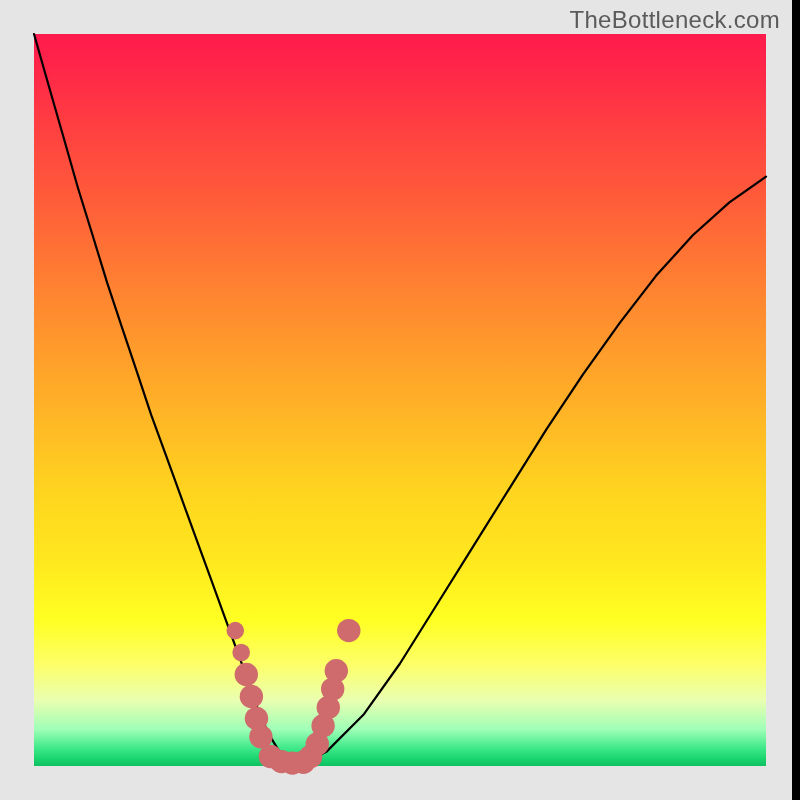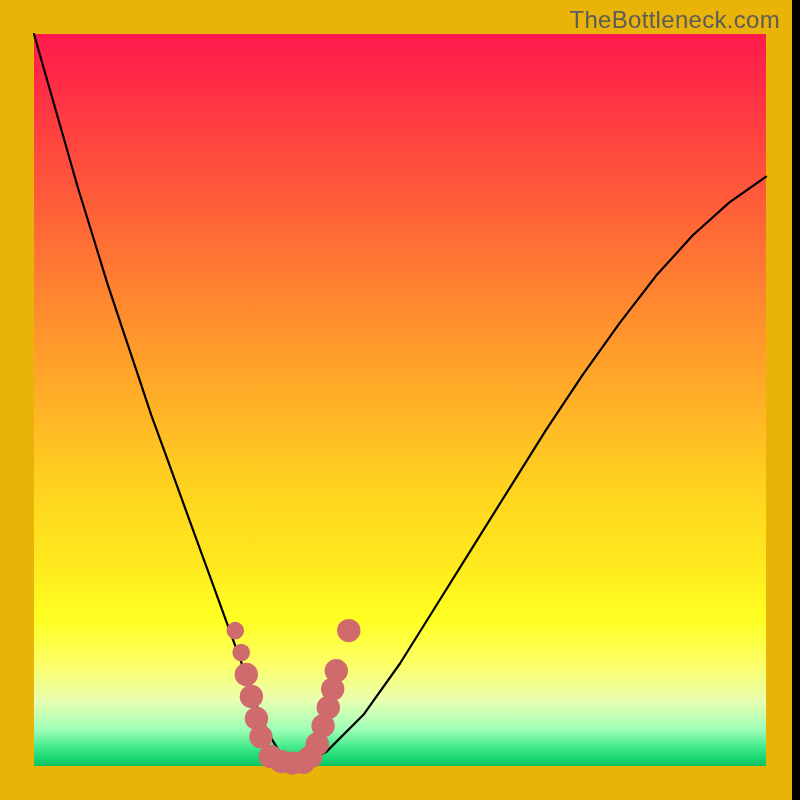--- a/index.html
+++ b/index.html
@@ -10,21 +10,21 @@
     background: #000;
     overflow: hidden;
     font-family: Arial, Helvetica, sans-serif;
   }
   .frame {
     position: absolute;
     top: 0;
     left: 0;
     width: 792px;
     height: 800px;
-    background: #eab308;
+    background: #e5e5e5;
   }
   .plot-area {
     position: absolute;
     top: 34px;
     left: 34px;
     width: 732px;
     height: 732px;
     
     background: linear-gradient(to bottom,
       #ff1a4d 0%,

